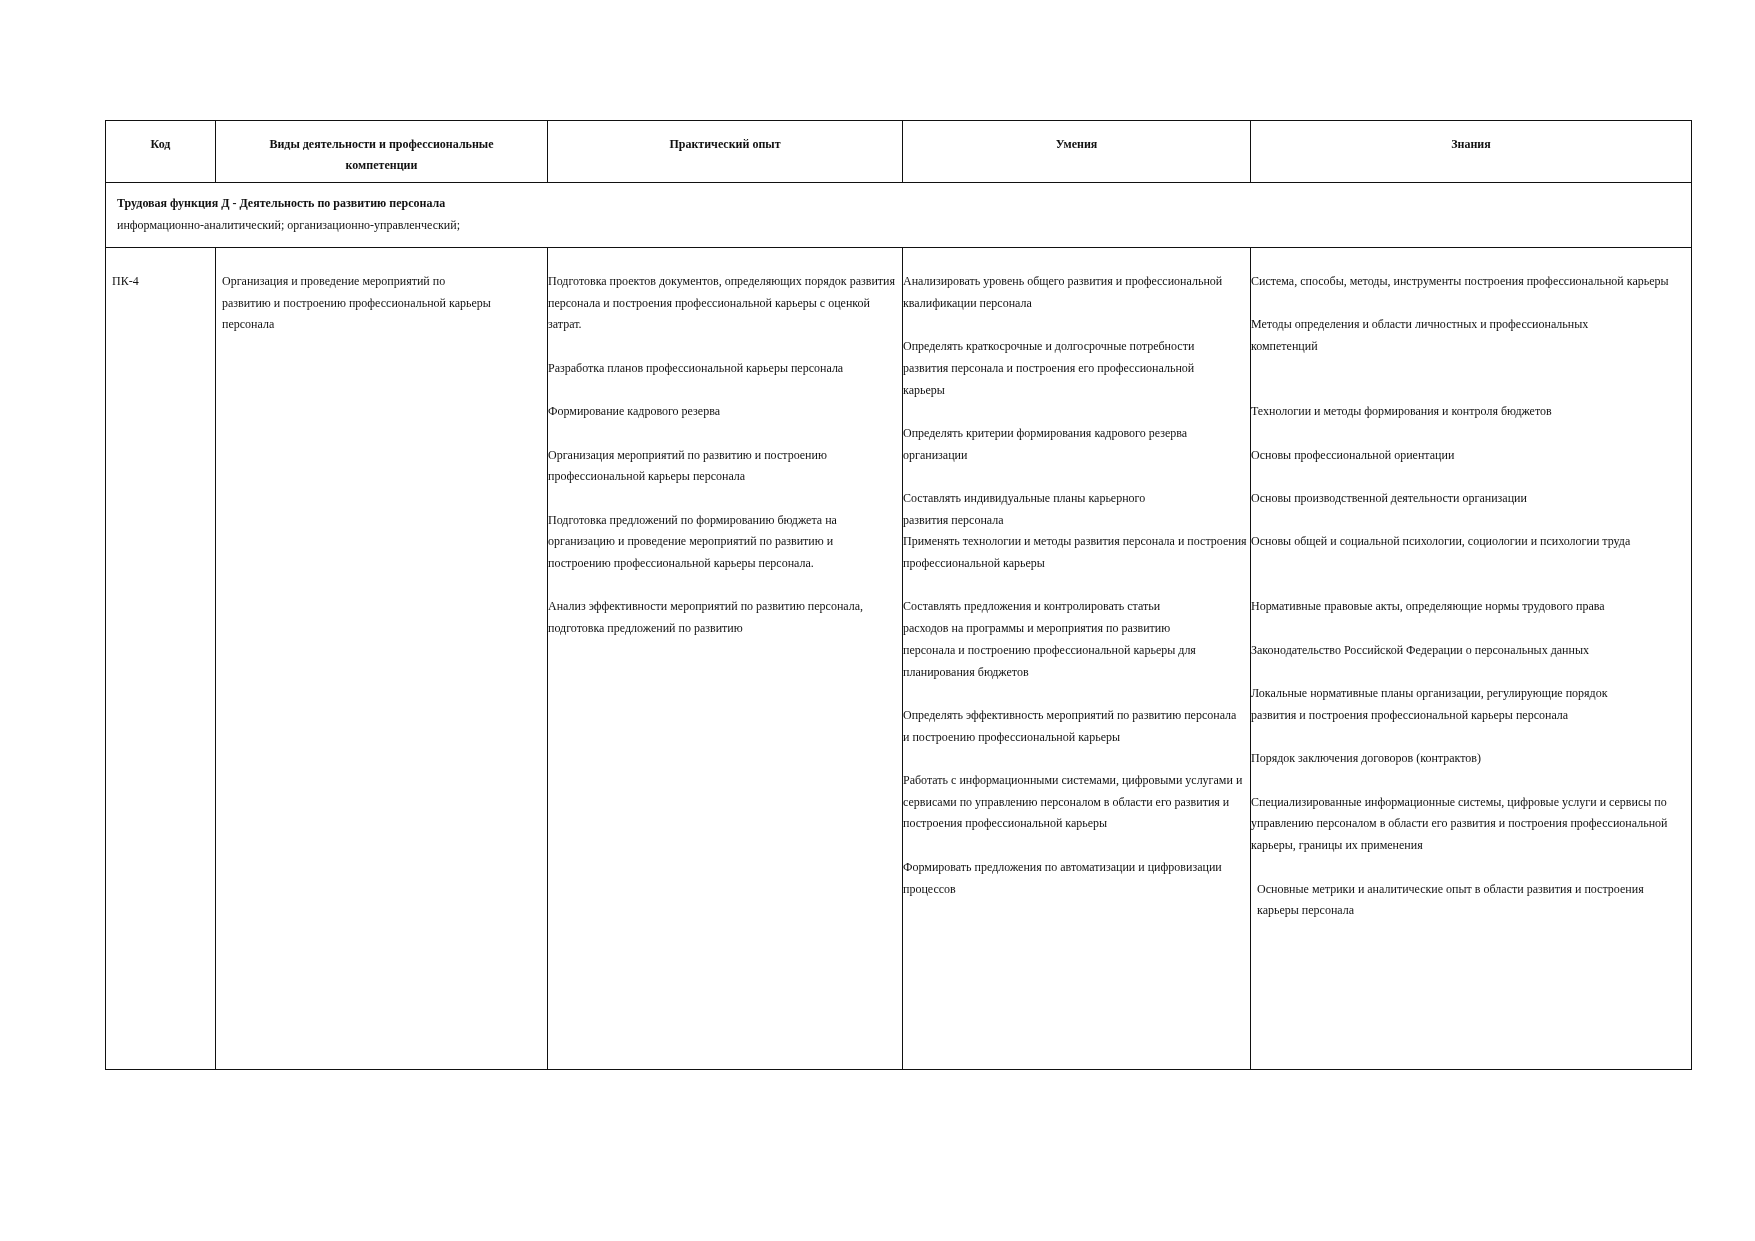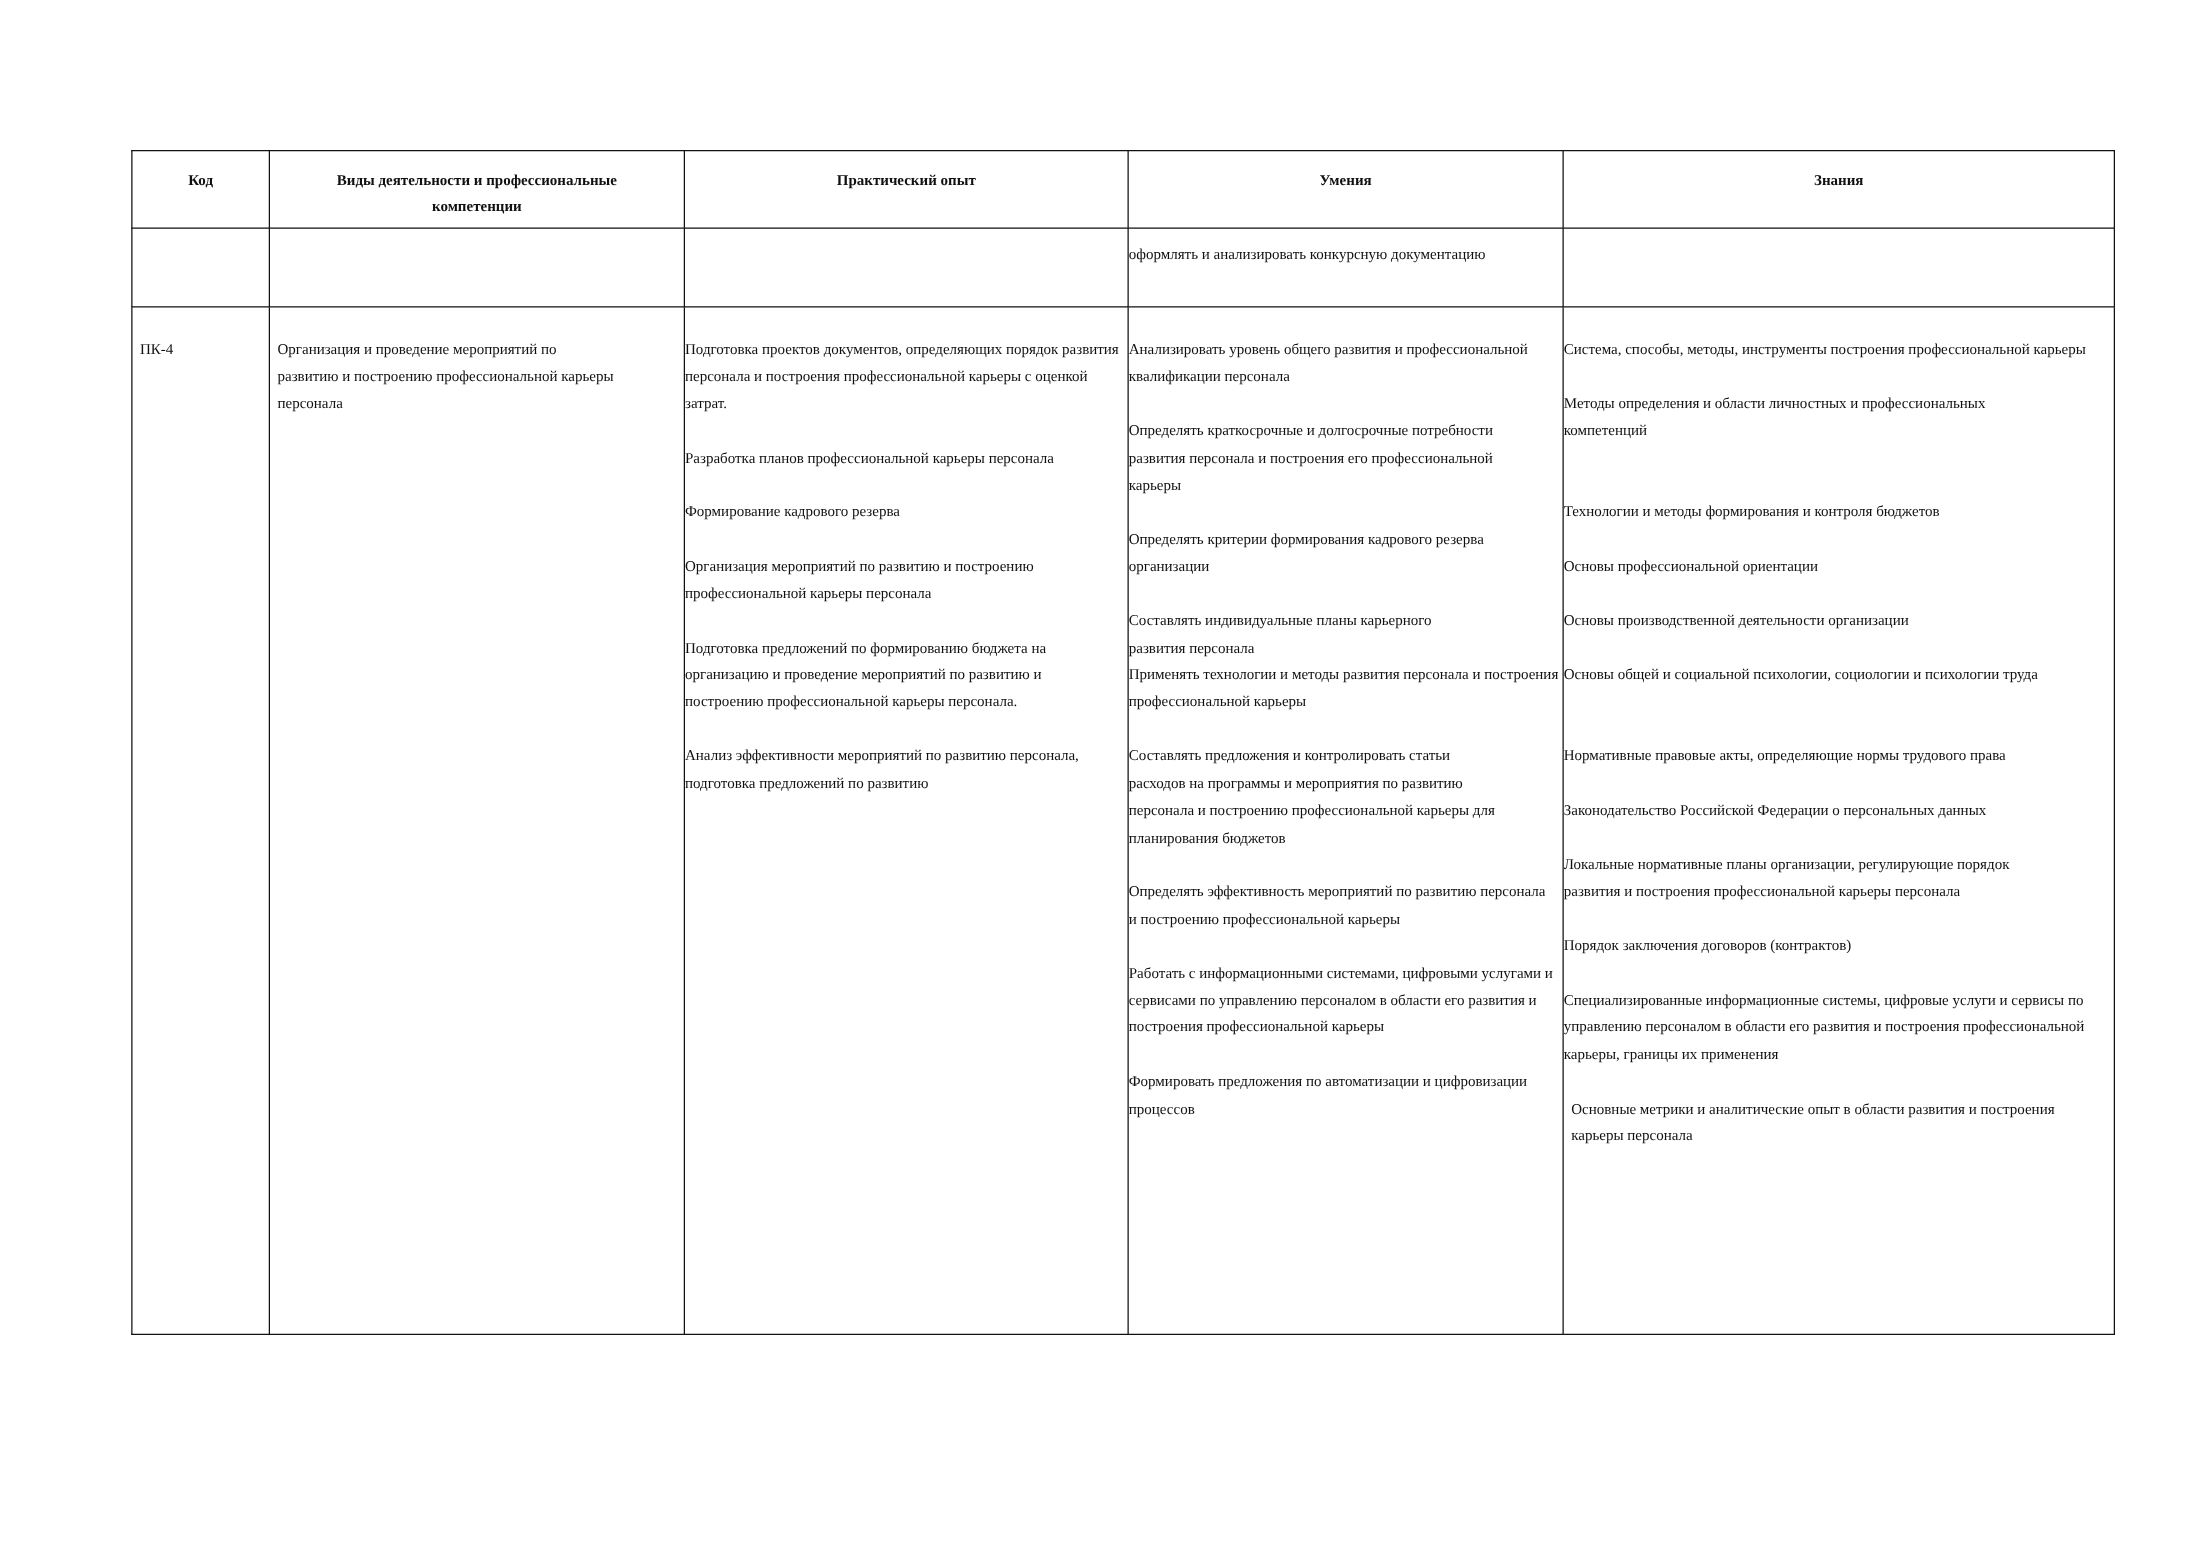--- a/index.html
+++ b/index.html
@@ -59,30 +59,27 @@
   </colgroup>
   <tbody>
       <tr class="hdr">
     <th>Код</th>
     <th style="padding-left:20px;padding-right:20px;">Виды деятельности и профессиональные компетенции</th>
     <th>Практический опыт</th>
     <th>Умения</th>
     <th>Знания</th>
   </tr>
 
-  <tr class="r1">
-    <td></td>
-    <td></td>
-    <td></td>
-    <td class="tight">
-      <span style="display:block;width:300px;">оформлять и анализировать конкурсную документацию</span>
+
+  <tr class="sect">
+    <td colspan="5">
+      <div class="sect-title">Трудовая функция Д - Деятельность по развитию персонала</div>
+      <div>информационно-аналитический; организационно-управленческий;</div>
     </td>
-    <td></td>
   </tr>
-
 
   <tr class="main">
     <td class="pad-l">ПК-4</td>
     <td class="pad-l2">
       <span style="display:block;width:270px;">Организация и проведение мероприятий по развитию и построению профессиональной карьеры персонала</span>
     </td>
     <td class="tight">
       <span class="item" style="width:355px;">Подготовка проектов документов, определяющих порядок развития персонала и построения профессиональной карьеры с оценкой затрат.</span>
       <span class="gap"></span>
       <span class="item" style="width:310px;">Разработка планов профессиональной карьеры персонала</span>

